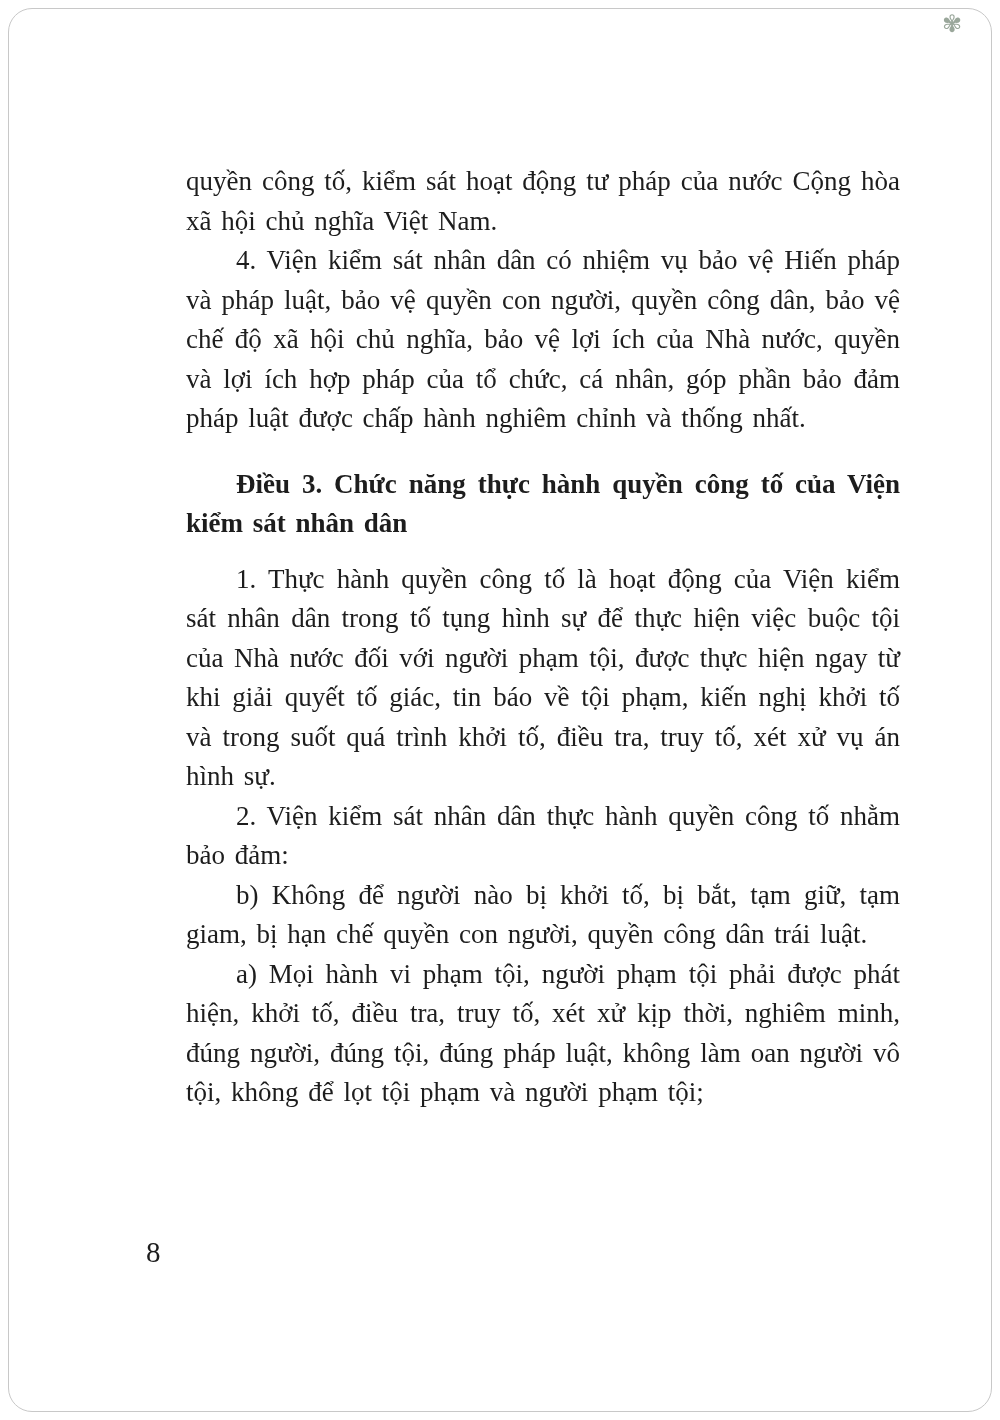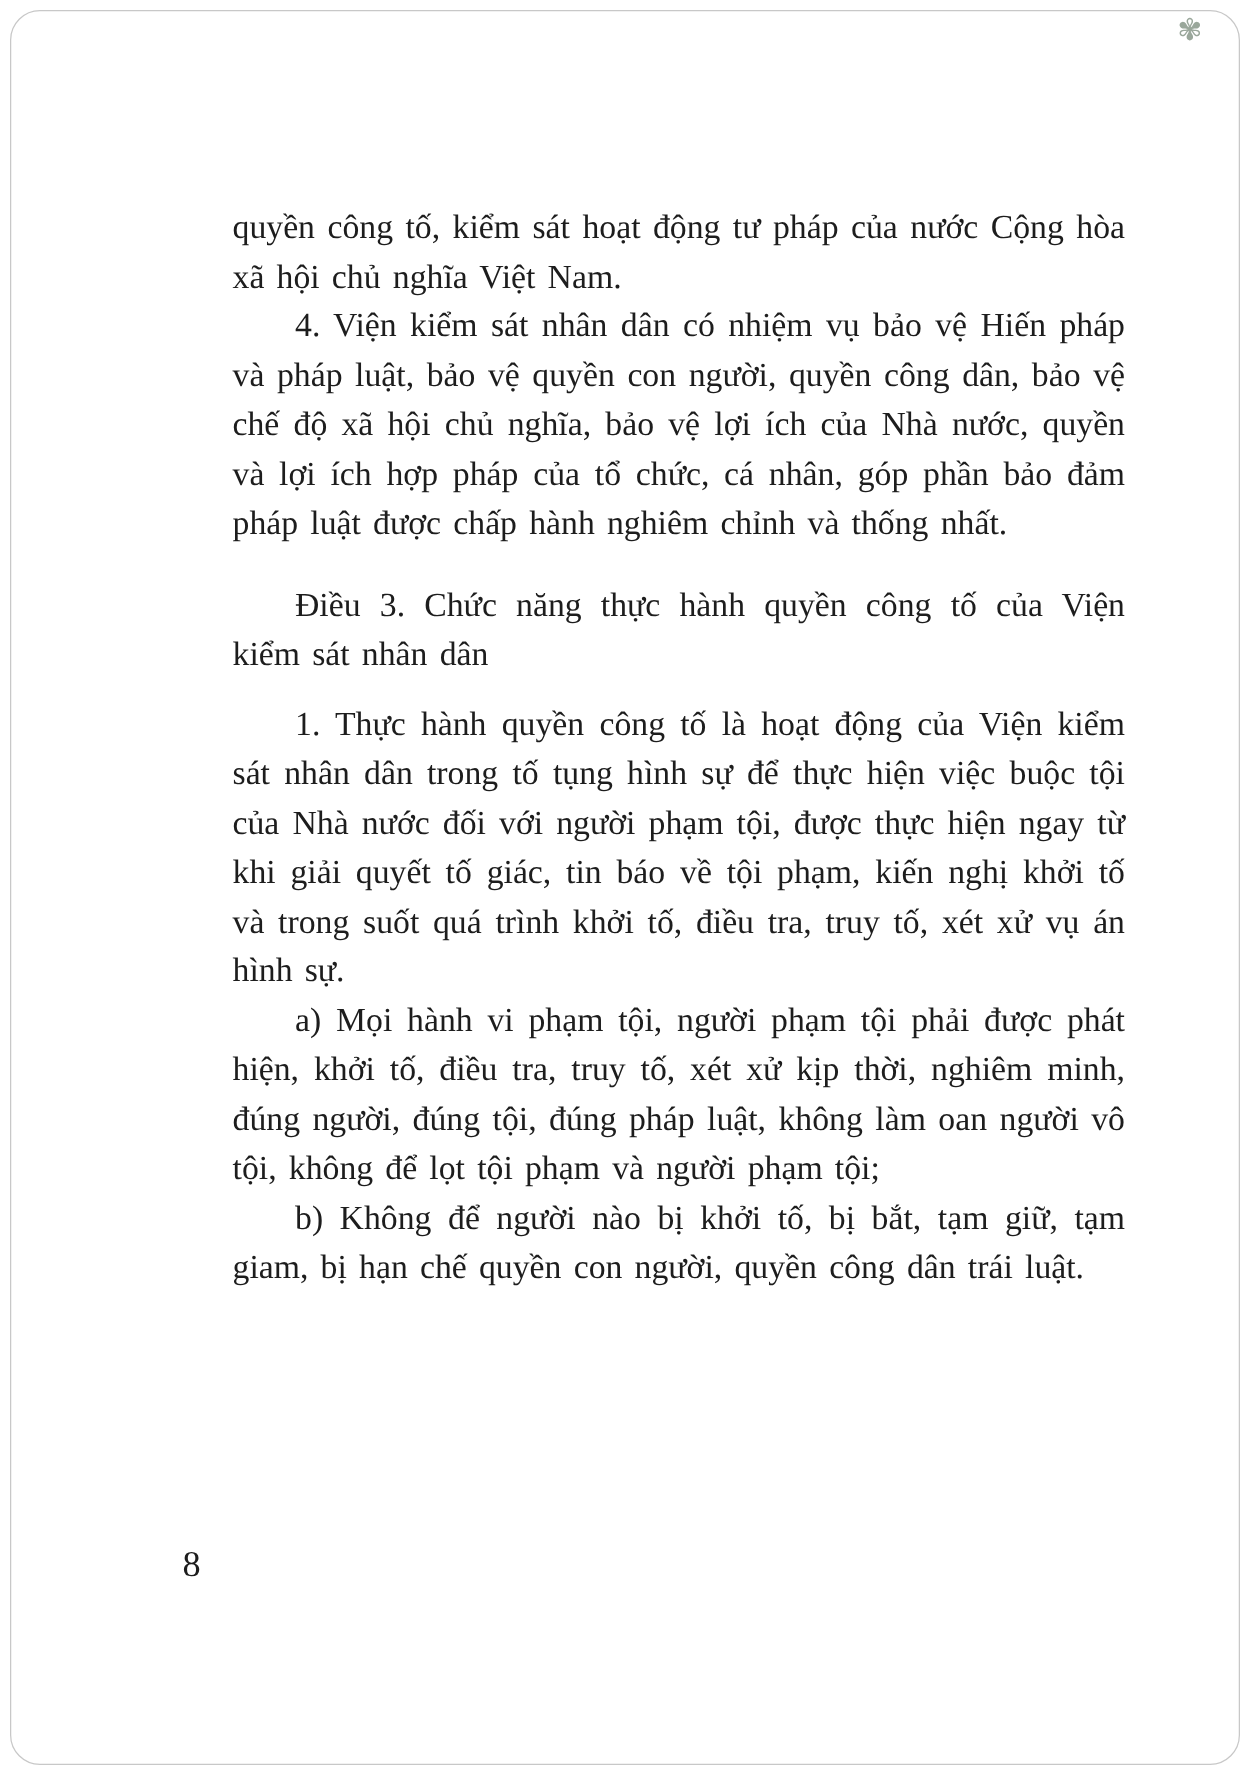--- a/index.html
+++ b/index.html
@@ -48,21 +48,21 @@
   .content p {
     margin: 0;
   }
   .para-indent {
     text-indent: 50px;
   }
   .para-noindent {
     text-indent: 0;
   }
   .heading {
-    font-weight: normal;
+    font-weight: bold;
     text-indent: 50px;
     margin-top: 26px !important;
     margin-bottom: 16px !important;
   }
   .page-number {
     position: absolute;
     left: 146px;
     top: 1236px;
     font-size: 29px;
     color: #1d1d1d;
@@ -73,17 +73,18 @@
 
 <div class="page-frame"></div>
 
 <span class="ornament">✾</span>
 
 <div class="content">
   <p class="para-noindent">quyền công tố, kiểm sát hoạt động tư pháp của nước Cộng hòa xã hội chủ nghĩa Việt Nam.</p>
   <p class="para-indent">4. Viện kiểm sát nhân dân có nhiệm vụ bảo vệ Hiến pháp và pháp luật, bảo vệ quyền con người, quyền công dân, bảo vệ chế độ xã hội chủ nghĩa, bảo vệ lợi ích của Nhà nước, quyền và lợi ích hợp pháp của tổ chức, cá nhân, góp phần bảo đảm pháp luật được chấp hành nghiêm chỉnh và thống nhất.</p>
   <p class="heading">Điều 3. Chức năng thực hành quyền công tố của Viện kiểm sát nhân dân</p>
   <p class="para-indent">1. Thực hành quyền công tố là hoạt động của Viện kiểm sát nhân dân trong tố tụng hình sự để thực hiện việc buộc tội của Nhà nước đối với người phạm tội, được thực hiện ngay từ khi giải quyết tố giác, tin báo về tội phạm, kiến nghị khởi tố và trong suốt quá trình khởi tố, điều tra, truy tố, xét xử vụ án hình sự.</p>
+  <p class="para-indent">2. Viện kiểm sát nhân dân thực hành quyền công tố nhằm bảo đảm:</p>
+  <p class="para-indent">b) Không để người nào bị khởi tố, bị bắt, tạm giữ, tạm giam, bị hạn chế quyền con người, quyền công dân trái luật.</p>
   <p class="para-indent">a) Mọi hành vi phạm tội, người phạm tội phải được phát hiện, khởi tố, điều tra, truy tố, xét xử kịp thời, nghiêm minh, đúng người, đúng tội, đúng pháp luật, không làm oan người vô tội, không để lọt tội phạm và người phạm tội;</p>
-  <p class="para-indent">b) Không để người nào bị khởi tố, bị bắt, tạm giữ, tạm giam, bị hạn chế quyền con người, quyền công dân trái luật.</p>
 </div>
 
 <div class="page-number">8</div>
 
 </body></html>

